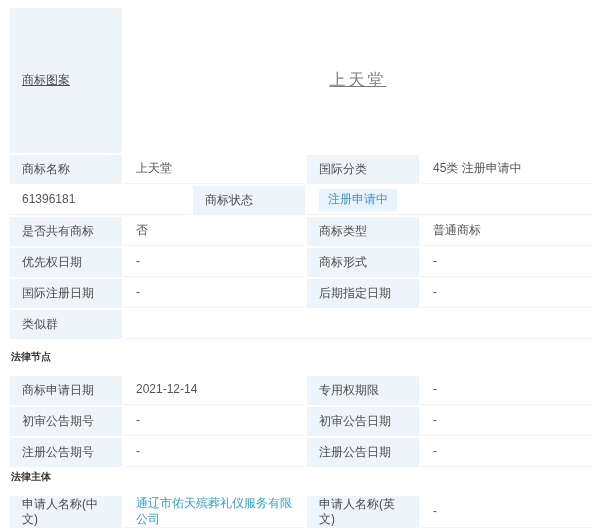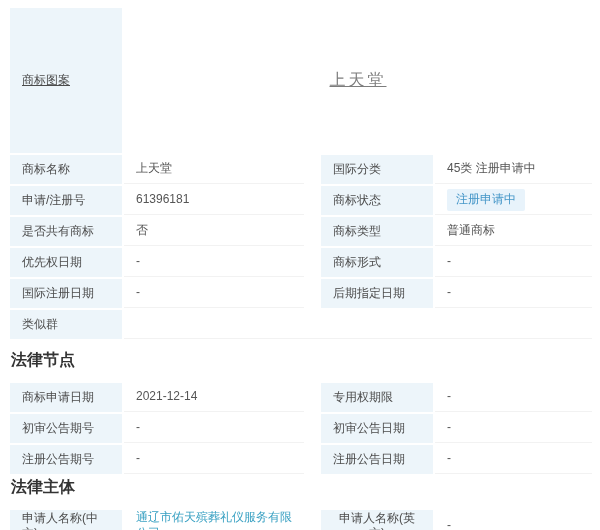--- a/index.html
+++ b/index.html
@@ -17,30 +17,30 @@
   }
   .label{
     width:112px;background:var(--label_bg,#edf5fa);
     margin-right:2px;color:#4c4c4c;flex-shrink:0;
   }
   .value{
     width:180px;background:#fff;margin-right:2px;
     border-bottom:1px solid #f2f2f2;color:#555;
   }
   .value.wide{flex:1;margin-right:0;}
-  .row .label2{margin-left:15px;text-align:center;}
+  .row .label2{margin-left:1px;}
   .img-row .cell{height:145px;text-decoration:underline;}
   .img-cell{
     flex:1;margin-right:0;justify-content:center;
     font-family:"DejaVu Serif","Liberation Serif",serif;
     font-size:16px;color:#7d7d7d;letter-spacing:3px;
     border-bottom:none;
   }
   .section-title{
-    font-weight:bold;color:#333;font-size:16px;
+    font-weight:bold;color:#333;font-size:10px;
     margin:11px 0 12px 1px;
   }
   .section-title.second{margin-top:3px;}
   .badge{
     display:inline-block;padding:3px 9px;border-radius:2px;
     background:var(--badge_bg,#e8f3fb);color:var(--badge_text,#4596c8);
     font-size:12px;
   }
   .link{color:var(--link,#38a0c2);cursor:pointer;}
 </style>
@@ -57,21 +57,20 @@
     </div>
 
     <div class="row">
       <div class="cell label">商标名称</div>
       <div class="cell value">上天堂</div>
       <div class="cell label label2">国际分类</div>
       <div class="cell value wide">45类 注册申请中</div>
     </div>
 
     <div class="row">
-      <div class="cell label">申请/注册号</div>
       <div class="cell value">61396181</div>
       <div class="cell label label2">商标状态</div>
       <div class="cell value wide">
         <span class="badge">注册申请中</span>
       </div>
     </div>
 
     <div class="row">
       <div class="cell label">是否共有商标</div>
       <div class="cell value">否</div>

